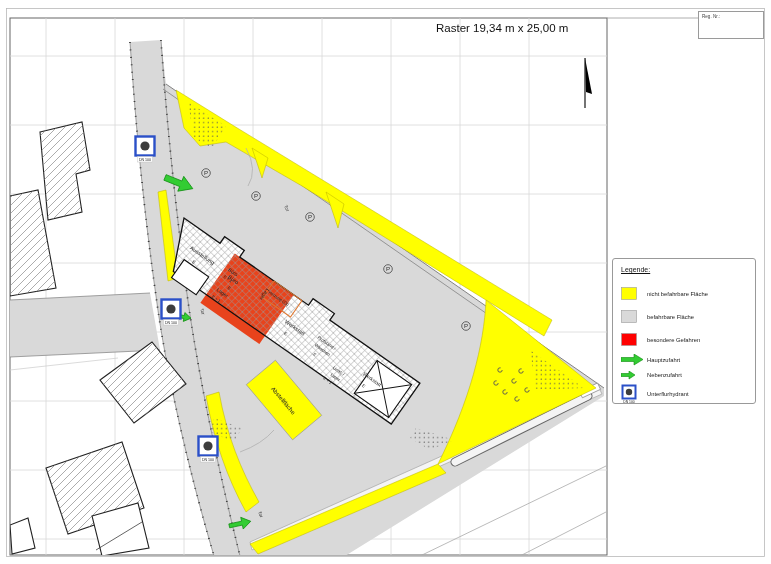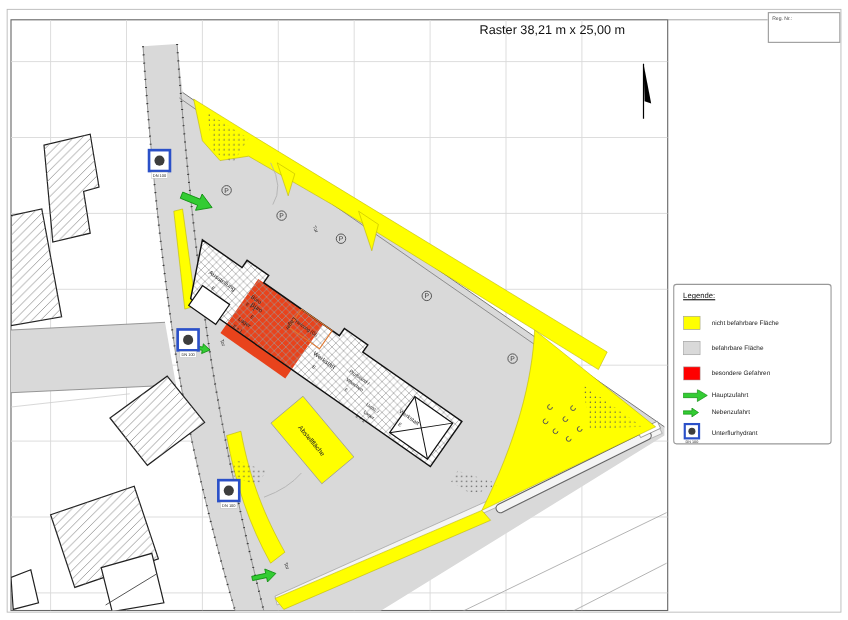--- a/index.html
+++ b/index.html
@@ -247,21 +247,21 @@
     </g>
 
     <g>
       <line x1="585" y1="58" x2="585" y2="108" stroke="#000" stroke-width="1.1"></line>
       <polygon points="585,58 592,94 586,92" fill="#000"></polygon>
     </g>
   </g>
 </svg>
 
 
-<div class="plan-title">Raster 38,21 m x 25,00 m</div>
+<div class="plan-title">Raster 19,34 m x 25,00 m</div>
 
 
 <div class="reg-box">
   <span>Reg. Nr.:</span>
 </div>
 
 
 <div class="legend">
   <div class="legend-title">Legende:</div>
 

